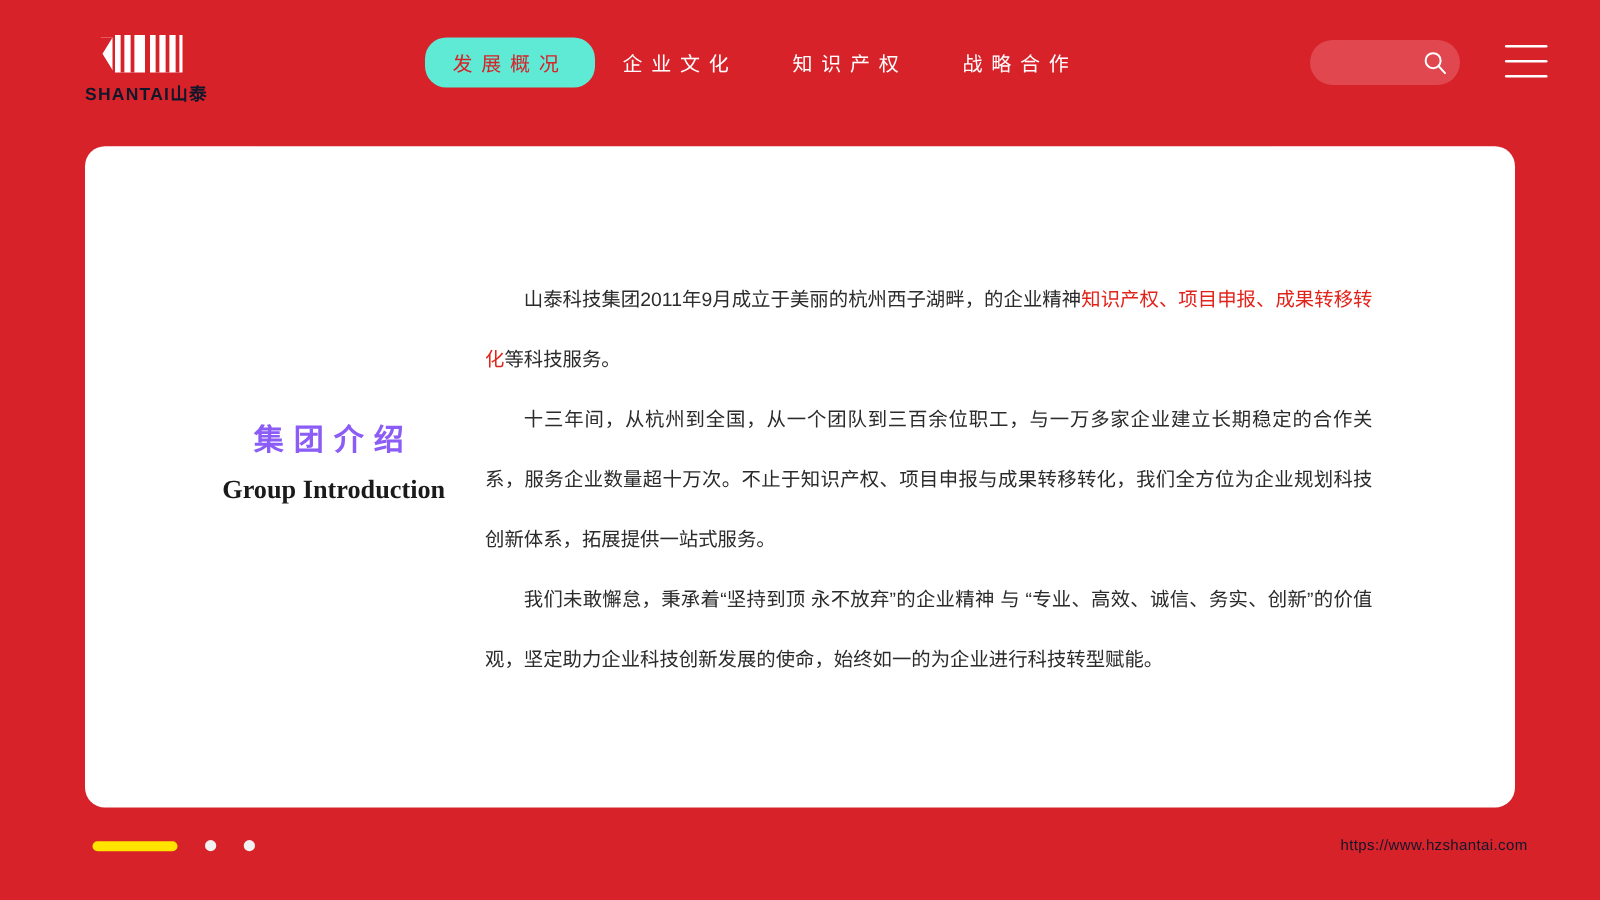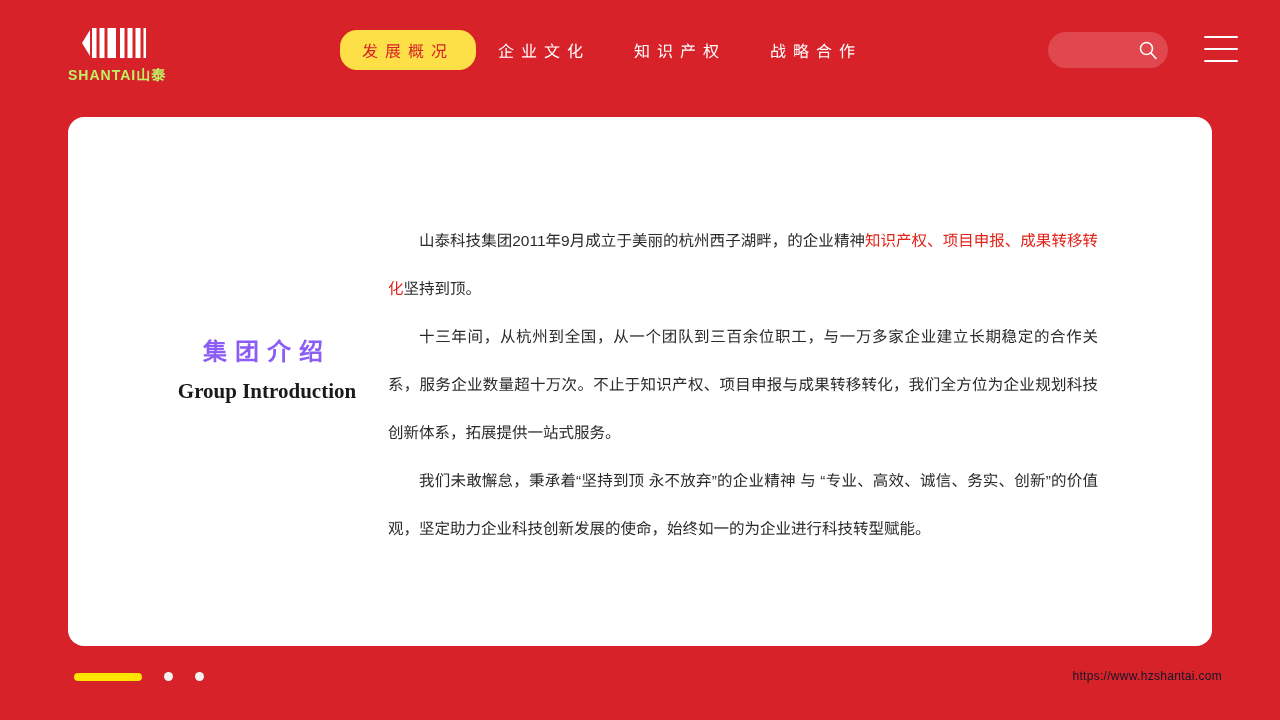--- a/index.html
+++ b/index.html
@@ -30,21 +30,21 @@
     align-items: flex-start;
     cursor: pointer;
   }
   .logo-mark {
     width: 104px; height: 34px;
     position: relative;
   }
   .logo-mark svg { display: block; }
   .logo-text {
     margin-top: 4px;
-    color: #bef264;
+    color: #0f172a;
     font-size: 14px;
     font-weight: bold;
     letter-spacing: 1px;
     white-space: nowrap;
   }
 
   .nav {
     position: absolute;
     left: 340px; top: 33px;
     height: 34px;
@@ -55,21 +55,21 @@
   .nav-item {
     color: #ffffff;
     font-size: 16px;
     letter-spacing: 7px;
     padding: 8px 22px;
     white-space: nowrap;
     cursor: pointer;
     border-radius: 17px;
   }
   .nav-item.active {
-    background: #fde047;
+    background: #5eead4;
     color: #d8222a;
   }
 
   .search-box {
     position: absolute;
     right: 112px; top: 32px;
     width: 120px; height: 36px;
     background: #e0474e;
     border-radius: 18px;
     cursor: text;
@@ -225,21 +225,21 @@
   </div>
 
   <div class="card">
 
     <div class="section-title">
       <div class="cn">集团介绍</div>
       <div class="en">Group Introduction</div>
     </div>
 
     <div class="body-copy">
-      <p><span>山泰科技集团2011年9月成立于美丽的杭州西子湖畔，的企业精神</span><span class="hl">知识产权、项目申报、成果转移转化</span><span>坚持到顶。</span></p>
+      <p><span>山泰科技集团2011年9月成立于美丽的杭州西子湖畔，的企业精神</span><span class="hl">知识产权、项目申报、成果转移转化</span><span>等科技服务。</span></p>
       <p><span>十三年间，从杭州到全国，从一个团队到三百余位职工，与一万多家企业建立长期稳定的合作关系，服务企业数量超十万次。不止于知识产权、项目申报与成果转移转化，我们全方位为企业规划科技创新体系，拓展提供一站式服务。</span></p>
       <p><span>我们未敢懈怠，秉承着“坚持到顶 永不放弃”的企业精神 与 “专业、高效、诚信、务实、创新”的价值观，坚定助力企业科技创新发展的使命，始终如一的为企业进行科技转型赋能。</span></p>
     </div>
   </div>
 
   <div class="footer-dots">
     <div class="dot-bar"></div>
     <div class="dot"></div>
     <div class="dot"></div>
   </div>

